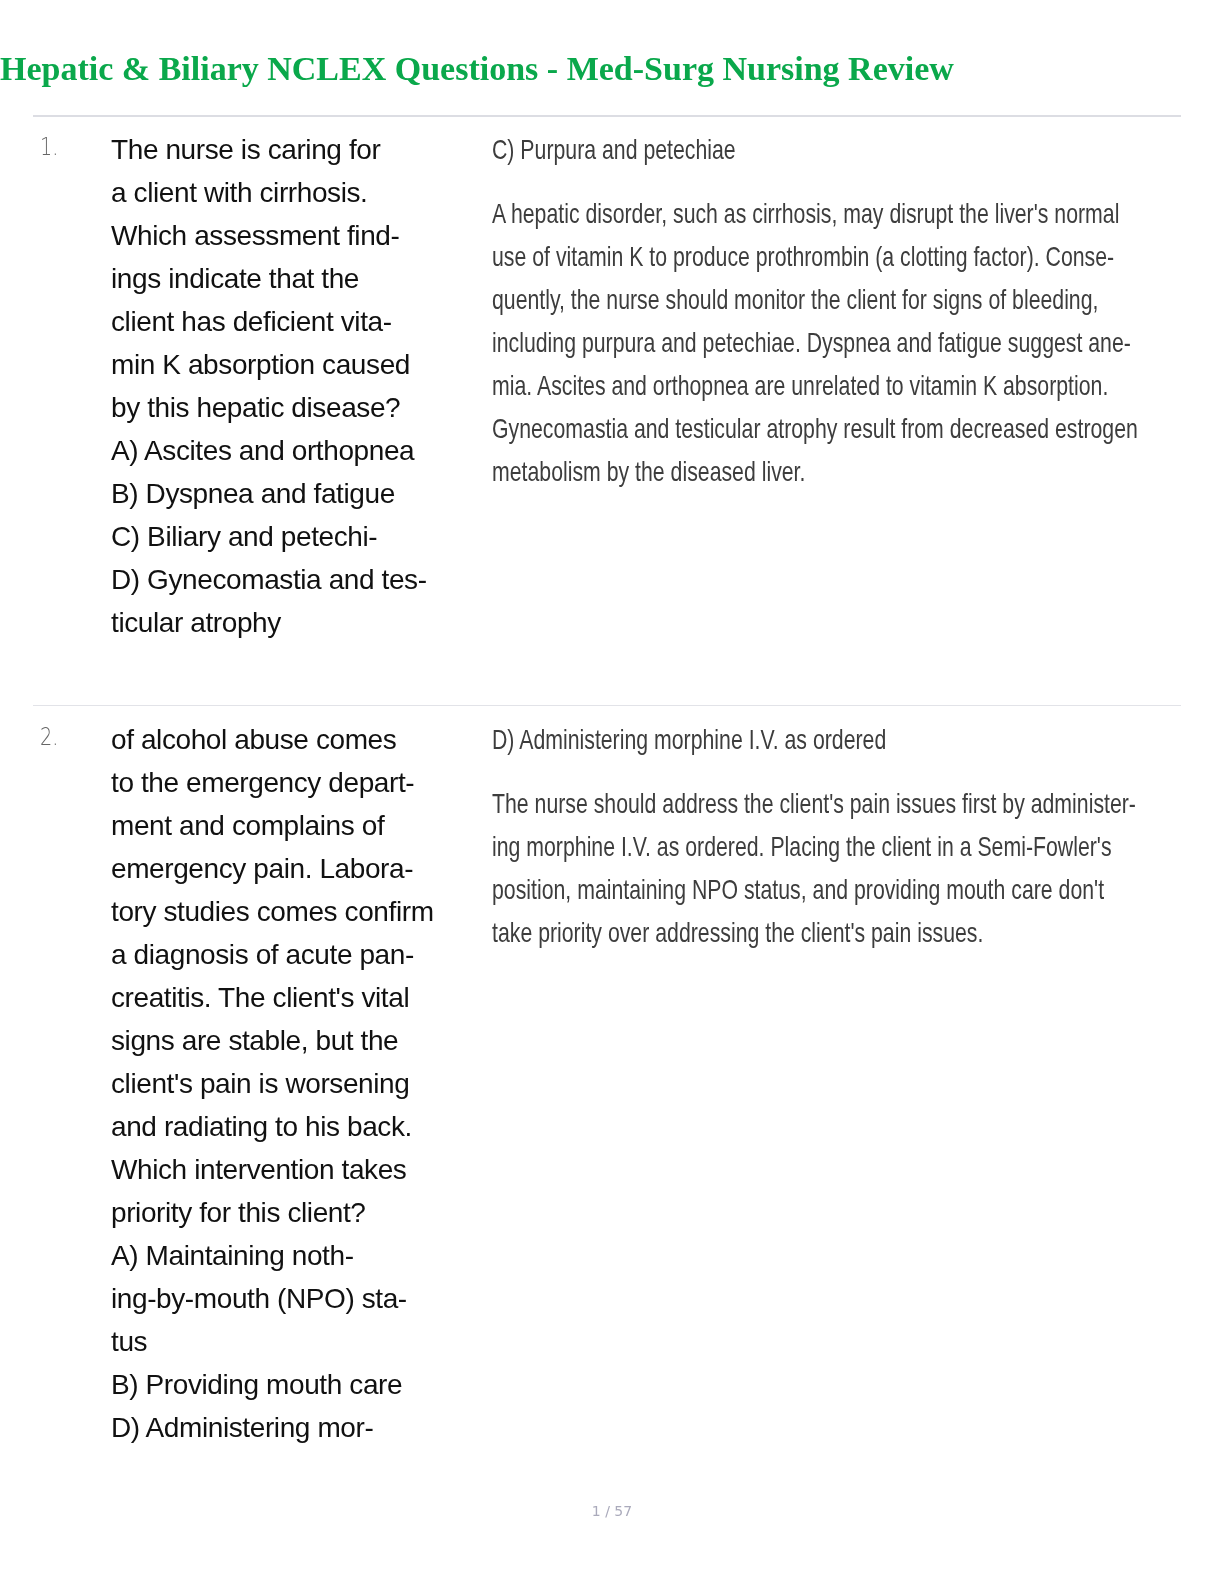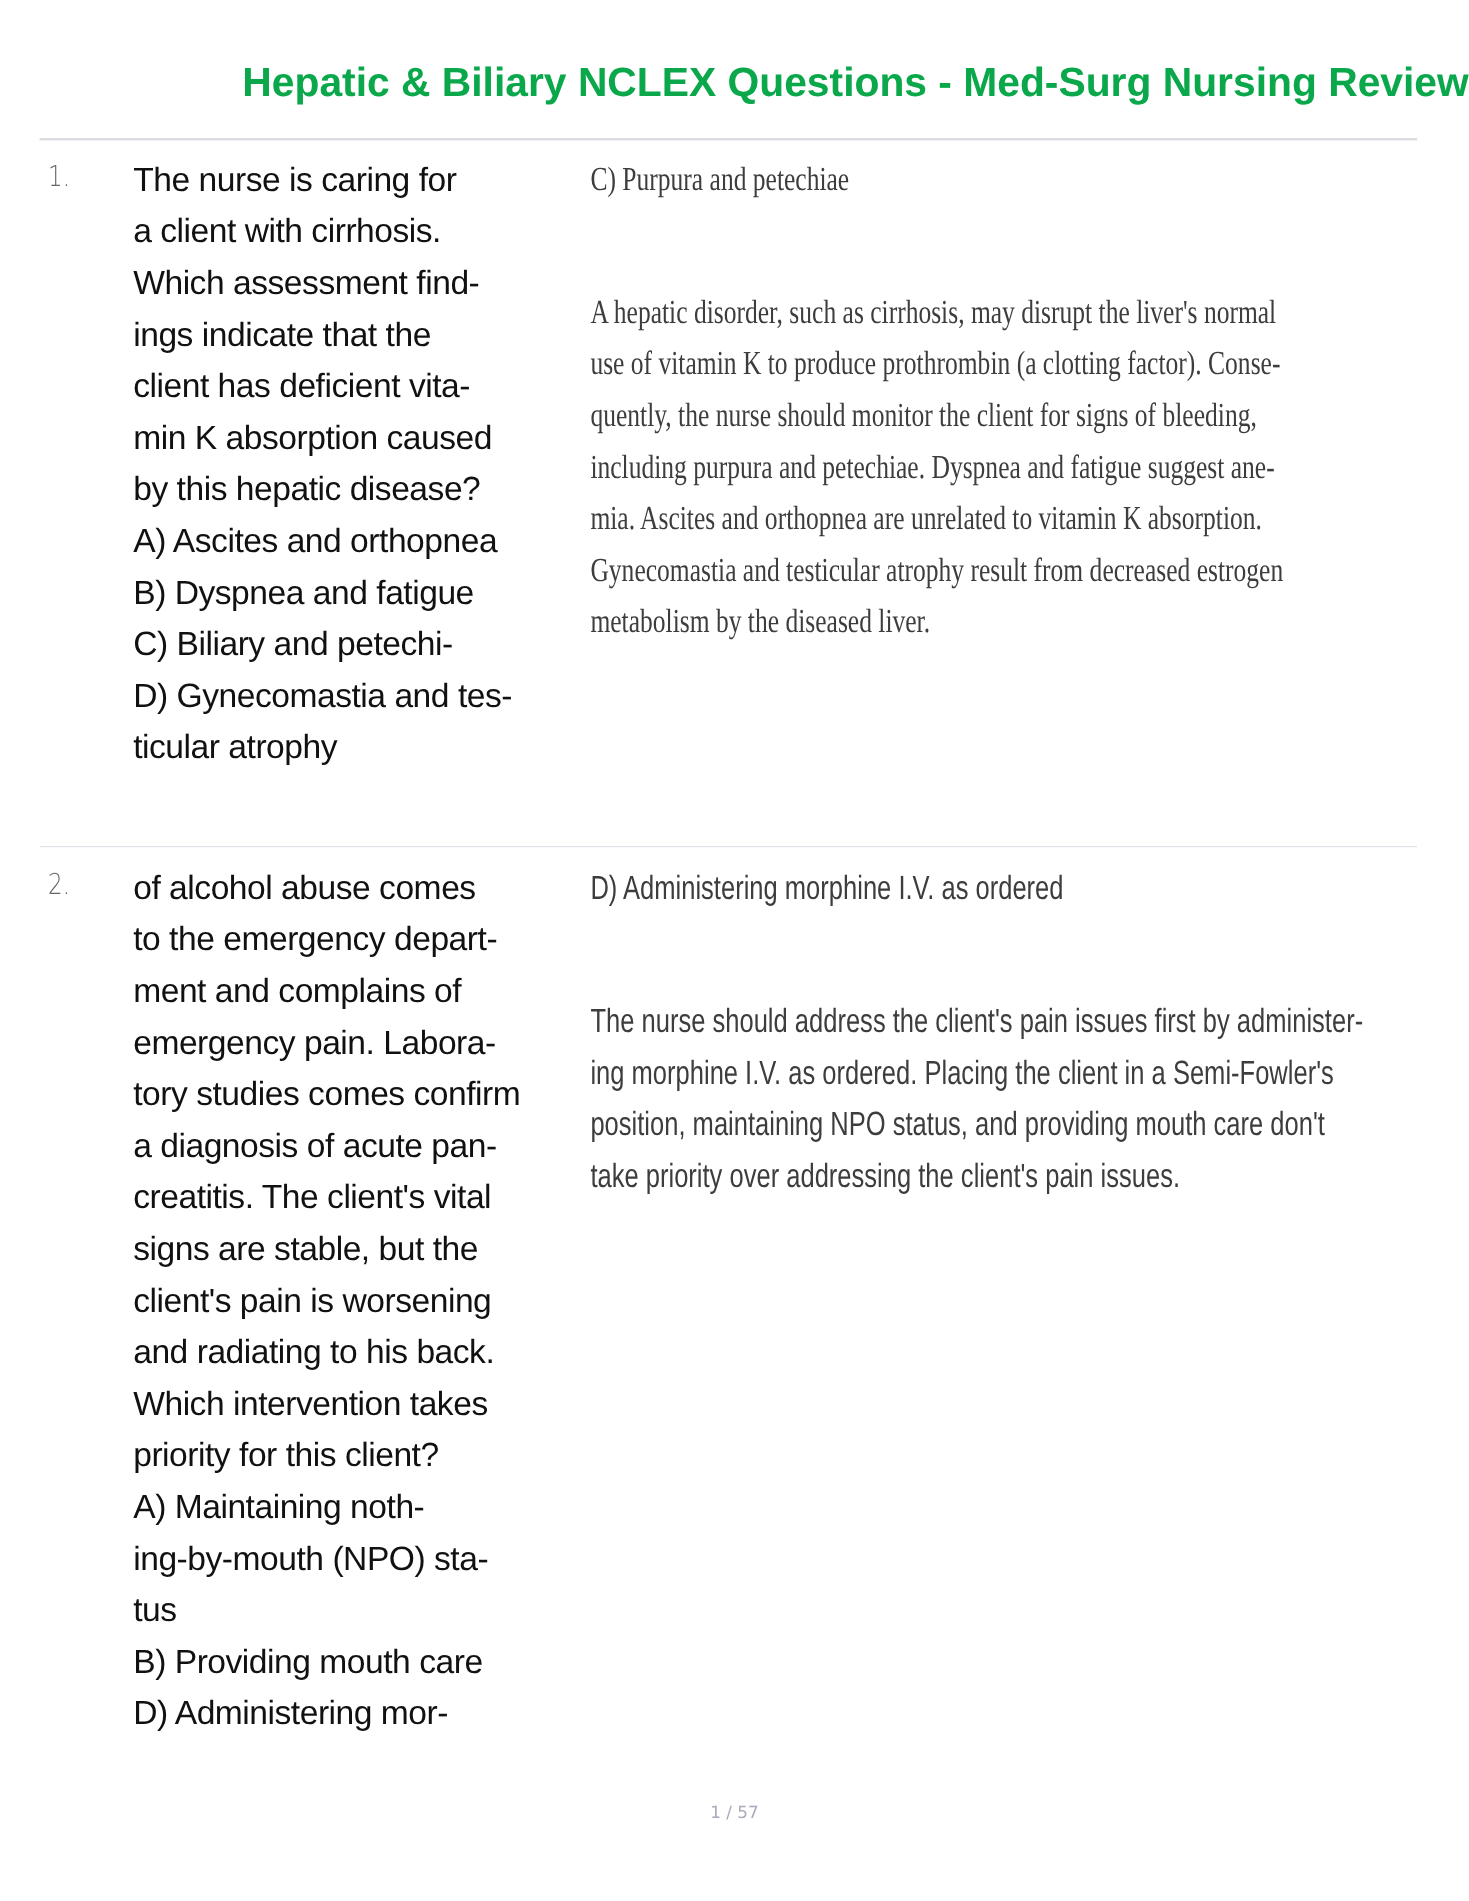--- a/index.html
+++ b/index.html
@@ -2,23 +2,23 @@
 <html><head>
   <meta charset="utf-8">
   <style>
     html, body { margin: 0; padding: 0; background: #ffffff; }
     body {
       width: 1224px; height: 1584px; position: relative; overflow: hidden;
       font-family: "DejaVu Sans", sans-serif; color: #111;
     }
     .title {
       position: absolute; left: 0; top: 50px; width: 1196px;
-      text-align: right;
-      font-family: Liberation Sans, sans-serif; font-weight: bold;
-      font-size: 34px; color: #0aa84b; letter-spacing: 0px; margin-left: 28px;
+      text-align: left;
+      font-family: Liberation Serif, serif; font-weight: bold;
+      font-size: 34px; color: #0aa84b; letter-spacing: 0px;
     }
     .rule {
       position: absolute; left: 33px; width: 1148px; height: 2px;
       background: #dcdde3;
     }
     .rule.top { top: 115px; }
     .rule.mid { top: 705px; height: 1px; background: #e2e3e8; }
     .qnum {
       position: absolute; left: 40px;
       font-family: "DejaVu Sans", sans-serif; font-weight: 200;
@@ -34,21 +34,21 @@
     .answer-col {
       position: absolute; left: 492px; width: 700px;
       font-family: "Liberation Sans Narrow", "Liberation Sans", sans-serif;
       color: #444;
     }
     .answer-line {
       font-size: 28px; line-height: 43px; white-space: nowrap;
       transform: scaleX(0.76); transform-origin: left top;
       font-weight: 300; color: #3d3d3d;
     }
-    .expl { margin-top: 68px; }
+    .expl { margin-top: 21px; }
     .page-num {
       position: absolute; top: 1503px; left: 0; width: 1224px;
       text-align: center; font-size: 14px; color: #aab;
       font-family: "DejaVu Sans", sans-serif;
     }
   </style>
 </head>
 <body>
 
 <div class="title">Hepatic &amp; Biliary NCLEX Questions - Med-Surg Nursing Review</div>
@@ -62,21 +62,21 @@
   <div>ings indicate that the</div>
   <div>client has deficient vita-</div>
   <div>min K absorption caused</div>
   <div>by this hepatic disease?</div>
   <div>A) Ascites and orthopnea</div>
   <div>B) Dyspnea and fatigue</div>
   <div>C) Biliary and petechi-</div>
   <div>D) Gynecomastia and tes-</div>
   <div>ticular atrophy</div>
 </div>
-<div class="answer-col" style="top:128px;font-family:Liberation Serif, serif;">
+<div class="answer-col" style="top:128px;">
   <div class="answer-line">C) Purpura and petechiae</div>
   <div class="expl">
     <div class="answer-line">A hepatic disorder, such as cirrhosis, may disrupt the liver's normal</div>
     <div class="answer-line">use of vitamin K to produce prothrombin (a clotting factor). Conse-</div>
     <div class="answer-line">quently, the nurse should monitor the client for signs of bleeding,</div>
     <div class="answer-line">including purpura and petechiae. Dyspnea and fatigue suggest ane-</div>
     <div class="answer-line">mia. Ascites and orthopnea are unrelated to vitamin K absorption.</div>
     <div class="answer-line">Gynecomastia and testicular atrophy result from decreased estrogen</div>
     <div class="answer-line">metabolism by the diseased liver.</div>
   </div>

